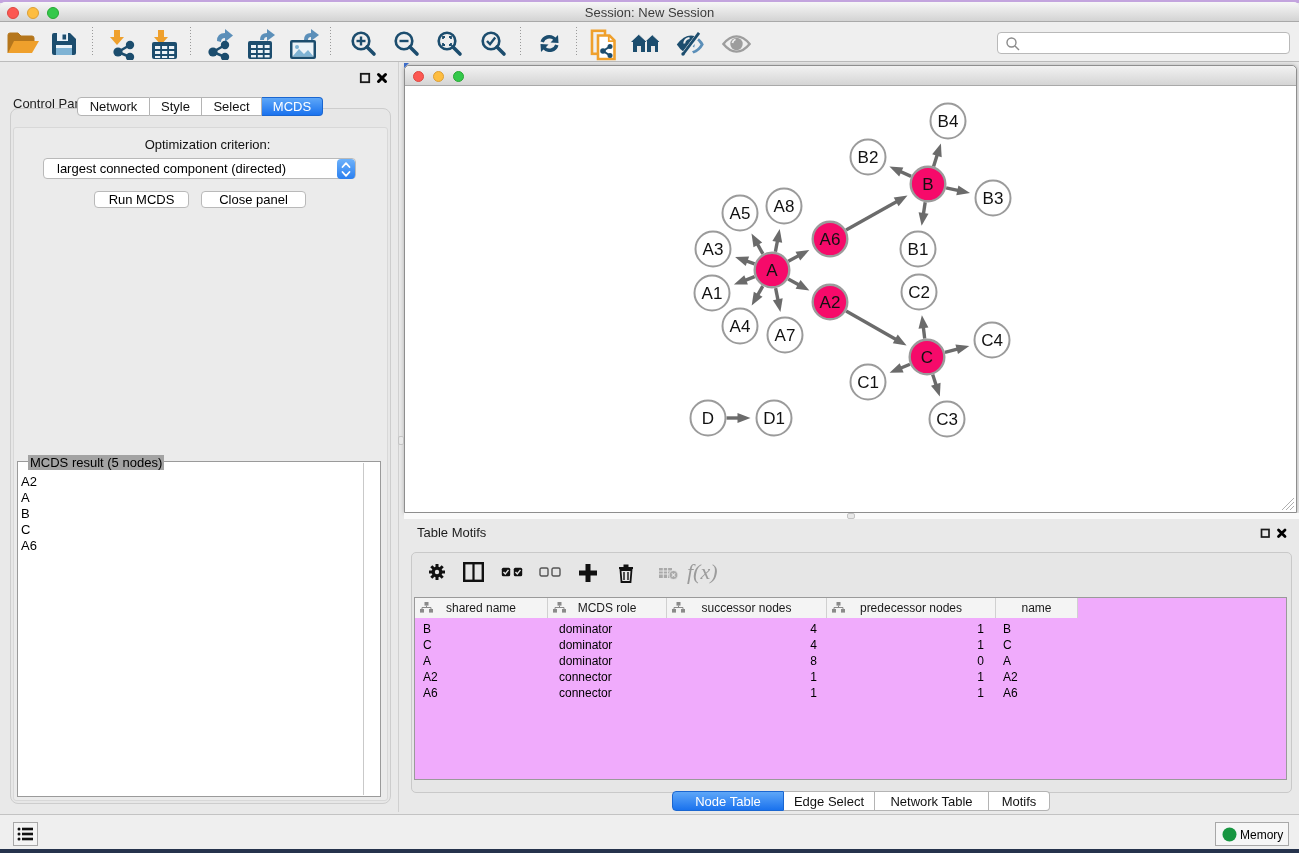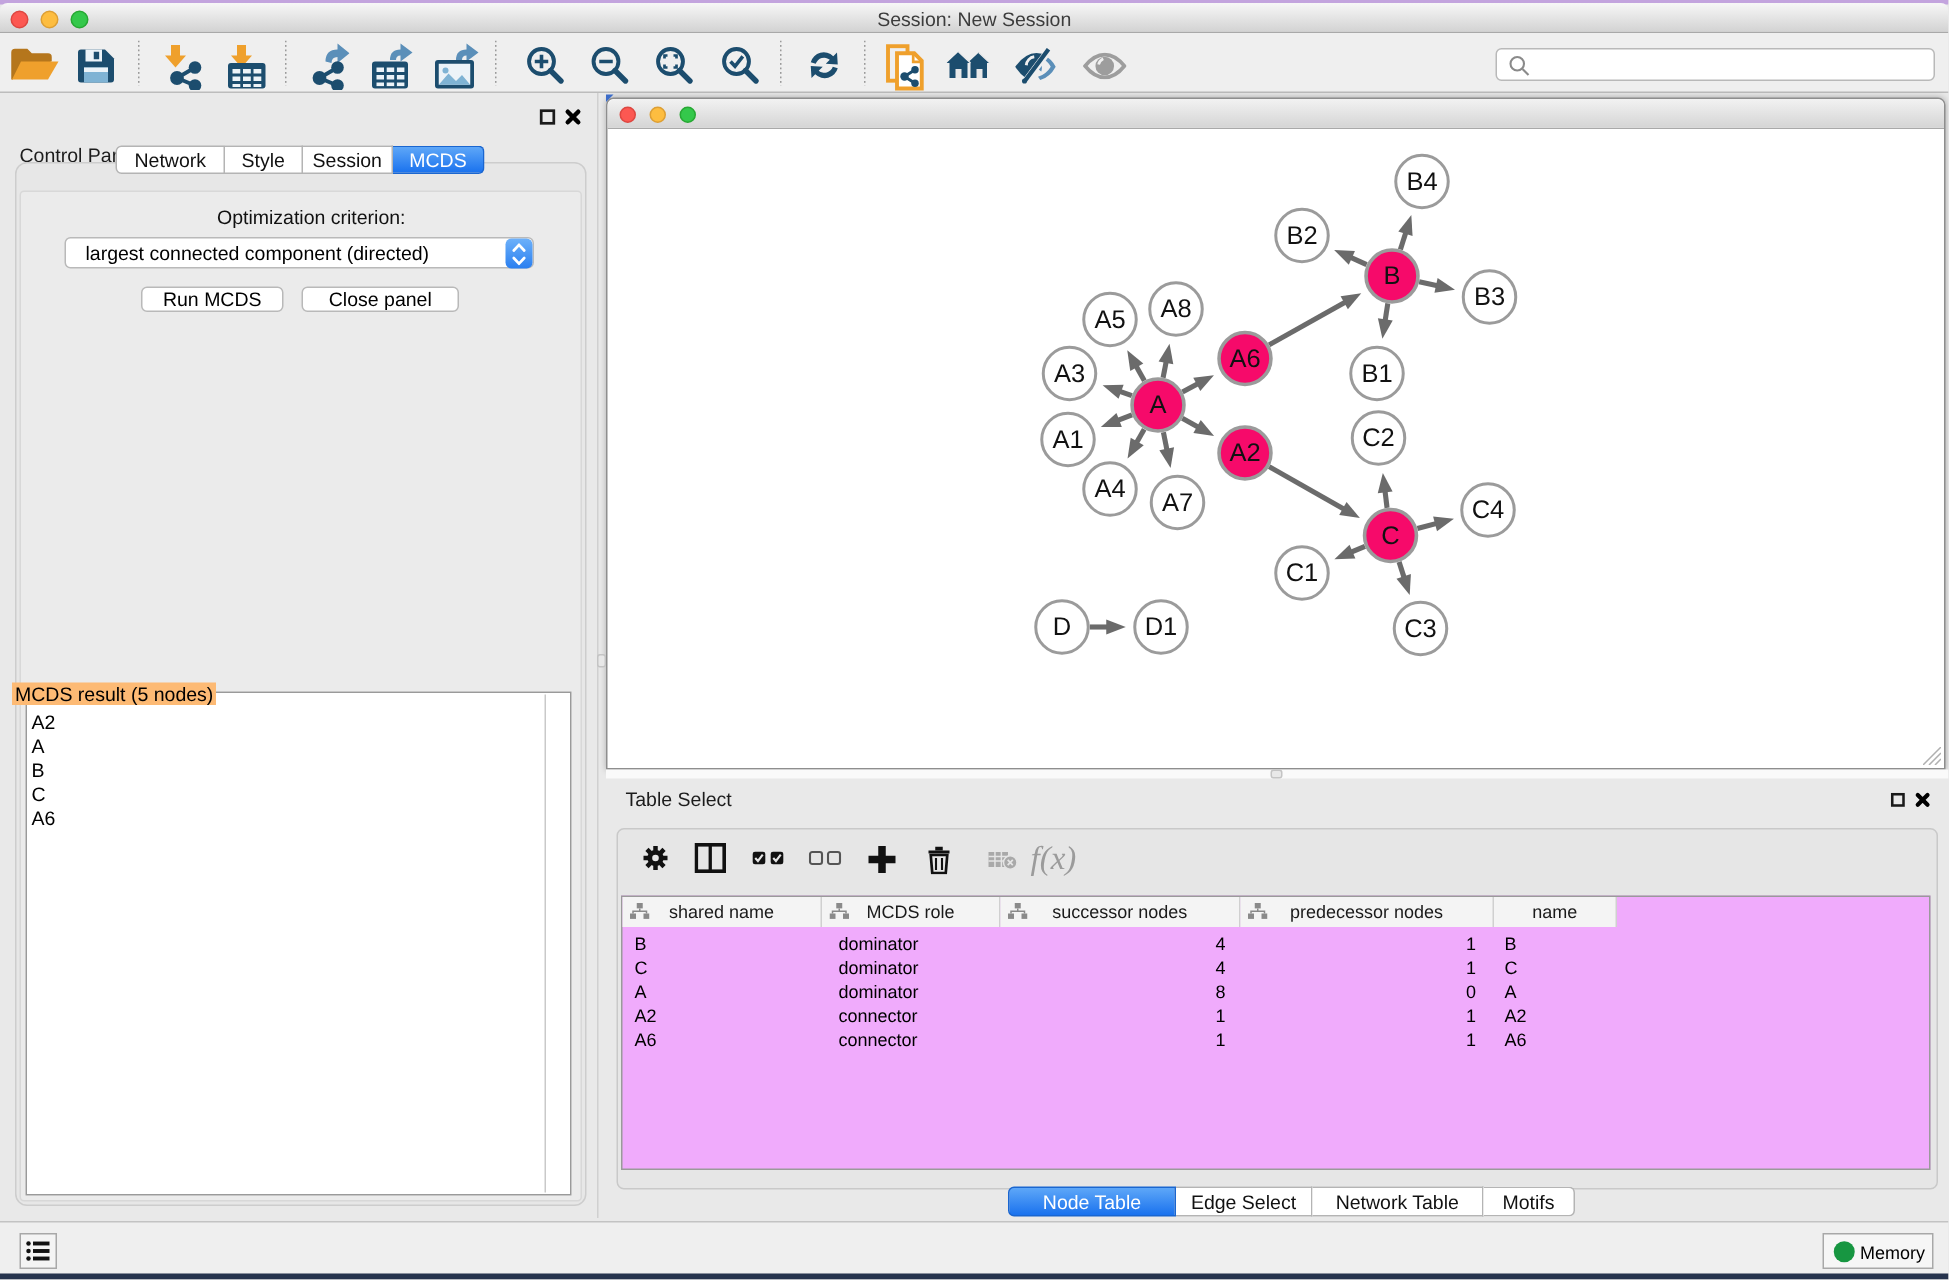--- a/index.html
+++ b/index.html
@@ -46,21 +46,21 @@
   border:1px solid #b9b9b9; border-radius:4px; font-size:13px; color:#000;
   line-height:19px; padding-left:13px; }
 #ddBtn { position:absolute; right:0px; top:-0.5px; width:18px; height:20px;
   background:linear-gradient(#6db1fa,#2a7ff0); border-radius:4px; }
 .btn { position:absolute; height:17px; background:#fff;
   border:1px solid #b9b9b9; border-radius:4px; font-size:13px; color:#000;
   text-align:center; line-height:15px; }
 #btnRun { left:94px; top:191px; width:95px; }
 #btnClose { left:201px; top:191px; width:105px; }
 #fieldset { left:17px; top:461px; width:364px; height:336px; border:1px solid #9a9a9a; background:#fff;}
-#legend { left:8px; top:455px; font-size:13px; color:#000; background:#fdba74; padding:0 2px;}
+#legend { left:28px; top:455px; font-size:13px; color:#000; background:#a3a3a3; padding:0 2px;}
 #mcdsList { left:21px; top:474px; font-size:13px; color:#000; line-height:16px; }
 #listScroll { left:363px; top:463px; width:1px; height:332px; background:#c9c9c9; }
 
 
 #netwin { left:404px; top:65px; width:893px; height:448px; background:#fff;
   border:1px solid #8e8e8e; border-radius:5px 5px 0 0;
   box-shadow:0 0 4px rgba(0,0,0,0.25); }
 #netTitle { left:0; top:0; width:100%; height:20px;
   background:linear-gradient(#f2f2f2,#d5d5d5); border-bottom:1px solid #a9a9a9;
   border-radius:5px 5px 0 0; position:absolute;}
@@ -245,21 +245,21 @@
 <div class="abs" id="cpTitle">Control Panel</div>
 <svg class="abs" style="left:359px;top:72px" width="30" height="12" viewBox="0 0 30 12">
   <rect x="1.8" y="1.8" width="8.4" height="8.4" fill="none" stroke="#1a1a1a" stroke-width="1.8"></rect>
   <path d="M19.5 2.5 L26.5 9.5 M26.5 2.5 L19.5 9.5" stroke="#000" stroke-width="3" stroke-linecap="round"></path>
 </svg>
 <div class="abs" id="cpPanel"></div>
 <div class="abs" id="cpInner"></div>
 <div class="abs tabrow" id="cpTabs">
   <div class="tab first" style="width:73px">Network</div>
   <div class="tab" style="width:52px">Style</div>
-  <div class="tab" style="width:60px">Session</div>
+  <div class="tab" style="width:60px">Select</div>
   <div class="tab last sel" style="width:61px">MCDS</div>
 </div>
 <div class="abs" id="optLabel">Optimization criterion:</div>
 <div class="abs" id="dropdown">largest connected component (directed)
   <div id="ddBtn">
     <svg width="18" height="21" viewBox="0 0 18 21">
       <path d="M5.5 8 L9 4.2 L12.5 8" fill="none" stroke="#fff" stroke-width="1.8" stroke-linecap="round" stroke-linejoin="round"></path>
       <path d="M5.5 13 L9 16.8 L12.5 13" fill="none" stroke="#fff" stroke-width="1.8" stroke-linecap="round" stroke-linejoin="round"></path>
     </svg>
   </div>
@@ -357,21 +357,21 @@
 <circle cx="303" cy="332" r="17.5" fill="#fff" stroke="#9b9b9b" stroke-width="2"></circle>
 <text x="303" y="337.5" text-anchor="middle" font-size="17" fill="#111" font-family="Liberation Sans, sans-serif">D</text>
 <circle cx="369" cy="332" r="17.5" fill="#fff" stroke="#9b9b9b" stroke-width="2"></circle>
 <text x="369" y="337.5" text-anchor="middle" font-size="17" fill="#111" font-family="Liberation Sans, sans-serif">D1</text>
 </svg>
   <svg style="position:absolute;right:2px;bottom:2px" width="12" height="12" viewBox="0 0 12 12">
     <path d="M12 0 L0 12 M12 4 L4 12 M12 8 L8 12" stroke="#b0b0b0" stroke-width="1"></path>
   </svg>
 </div>
 
-<div class="abs" id="tpTitle">Table Select</div>
+<div class="abs" id="tpTitle">Table Motifs</div>
 <svg class="abs" style="left:1260px;top:528px" width="28" height="11" viewBox="0 0 28 11">
   <rect x="1.5" y="1.5" width="7.5" height="7.5" fill="none" stroke="#1a1a1a" stroke-width="1.7"></rect>
   <path d="M18.5 2 L25 8.5 M25 2 L18.5 8.5" stroke="#000" stroke-width="2.8" stroke-linecap="round"></path>
 </svg>
 <div class="abs" id="tpToolbar">
 <svg style="position:absolute;left:16px;top:10px" width="18" height="18" viewBox="0 0 18 18">
       <g fill="#111">
         <circle cx="9" cy="9" r="5.4"></circle>
 <g stroke="#111" stroke-width="3">
 <line x1="9" y1="1" x2="9" y2="17"></line>

